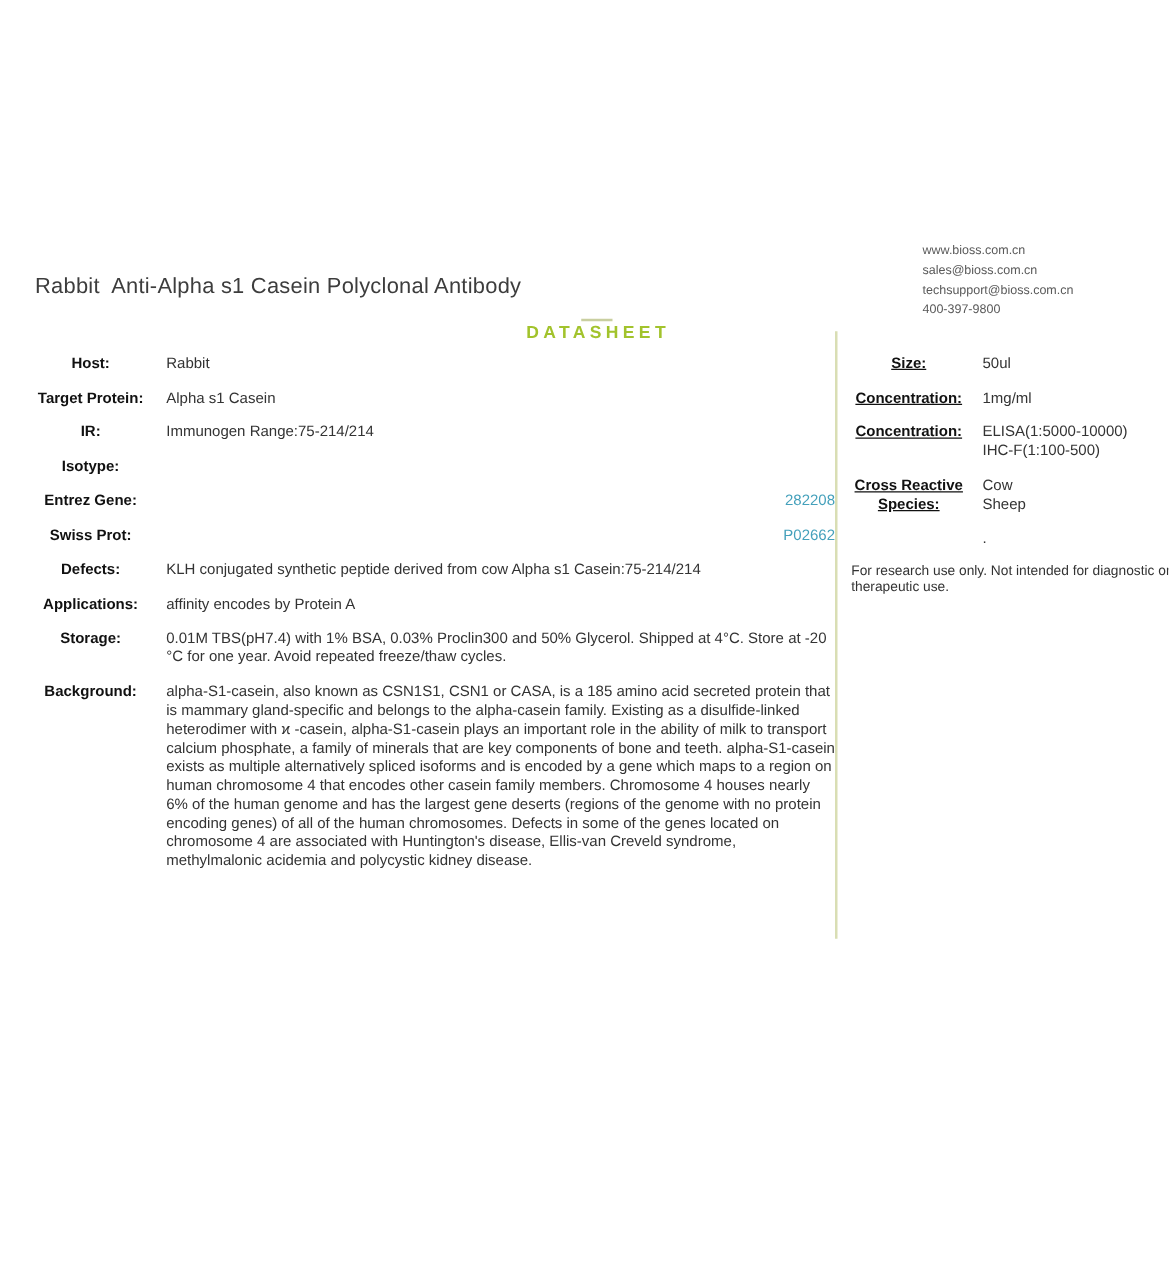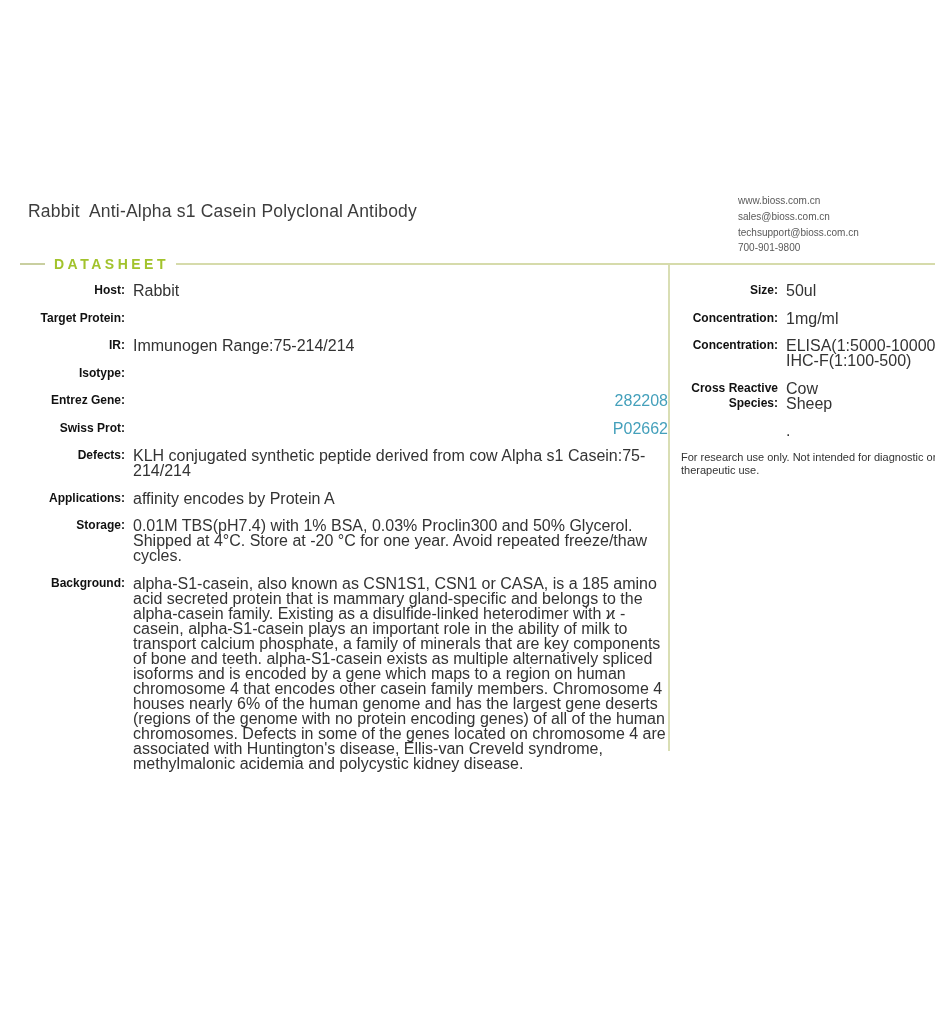--- a/index.html
+++ b/index.html
@@ -5,33 +5,33 @@
   html,body{margin:0;padding:0;background:#fff;}
   .page{
     position:relative;
     width:935px;height:1024px;
     background:#ffffff;
     overflow:hidden;
     font-family:"Liberation Sans","DejaVu Sans",sans-serif;
     color:#333;
   }
   .title{
-    position:absolute;left:28px;top:201px;
+    position:absolute;left:28px;top:218px;
     font-size:17.5px;color:#3d3d3d;
     white-space:pre;
     letter-spacing:0.2px;
     text-align:center;
   }
   .contact{
     position:absolute;left:738px;top:193px;
     font-size:10px;line-height:15.8px;color:#595959;
   }
   .ds-header{
     position:absolute;left:20px;top:255px;right:0;
-    display:flex;align-items:center;height:18px;
+    display:flex;align-items:center;height:18px;flex-direction:column;
   }
   .ds-dash{width:25px;height:2px;background:#c9cfa0;flex:0 0 auto;}
   .ds-label{
     flex:0 0 auto;
     padding:0 7px 0 9px;
     font-size:14px;font-weight:bold;
     letter-spacing:3.5px;
     color:#a2c32c;
   }
   .ds-line{flex:1 1 auto;height:2px;background:#d6dbab;}
@@ -44,30 +44,30 @@
   }
   .fields-right{
     position:absolute;left:676px;top:283px;width:320px;
   }
   .field-row{
     display:flex;
     margin-bottom:12.5px;
   }
   .field-label{
     flex:0 0 105px;
-    text-align:right;
+    text-align:center;
     font-weight:bold;
     font-size:12px;line-height:15px;
     color:#111;
   }
-  .fields-right .field-label{flex:0 0 102px;}
+  .fields-right .field-label{flex:0 0 102px;text-decoration:underline;}
   .field-value{
     flex:1 1 auto;
     margin-left:8px;
-    font-size:16px;line-height:15px;
+    font-size:12px;line-height:15px;
     color:#333;
     white-space:pre-line;
   }
   .field-value.link{color:#44a0bb;cursor:pointer;text-align:right;}
   .row-dot{margin-bottom:0;}
   .footnote{
     position:absolute;left:681px;top:451px;width:300px;
     font-size:11px;line-height:12.5px;color:#333;
   }
 </style>
@@ -75,38 +75,39 @@
 <body>
 
 <div class="page">
 
   <div class="title">Rabbit  Anti-Alpha s1 Casein Polyclonal Antibody</div>
 
   <div class="contact">
     <div>www.bioss.com.cn</div>
     <div>sales@bioss.com.cn</div>
     <div>techsupport@bioss.com.cn</div>
-    <div>700-901-9800</div>
+    <div>400-397-9800</div>
   </div>
 
   <div class="ds-header">
     <div class="ds-dash"></div>
     <div class="ds-label">DATASHEET</div>
     <div class="ds-line"></div>
   </div>
 
   <div class="v-divider"></div>
 
   <div class="fields-left">
     <div class="field-row">
       <div class="field-label">Host:</div>
       <div class="field-value">Rabbit</div>
     </div>
     <div class="field-row">
       <div class="field-label">Target Protein:</div>
+      <div class="field-value">Alpha s1 Casein</div>
     </div>
     <div class="field-row">
       <div class="field-label">IR:</div>
       <div class="field-value">Immunogen Range:75-214/214</div>
     </div>
     <div class="field-row">
       <div class="field-label">Isotype:</div>
     </div>
     <div class="field-row">
       <div class="field-label">Entrez Gene:</div>

